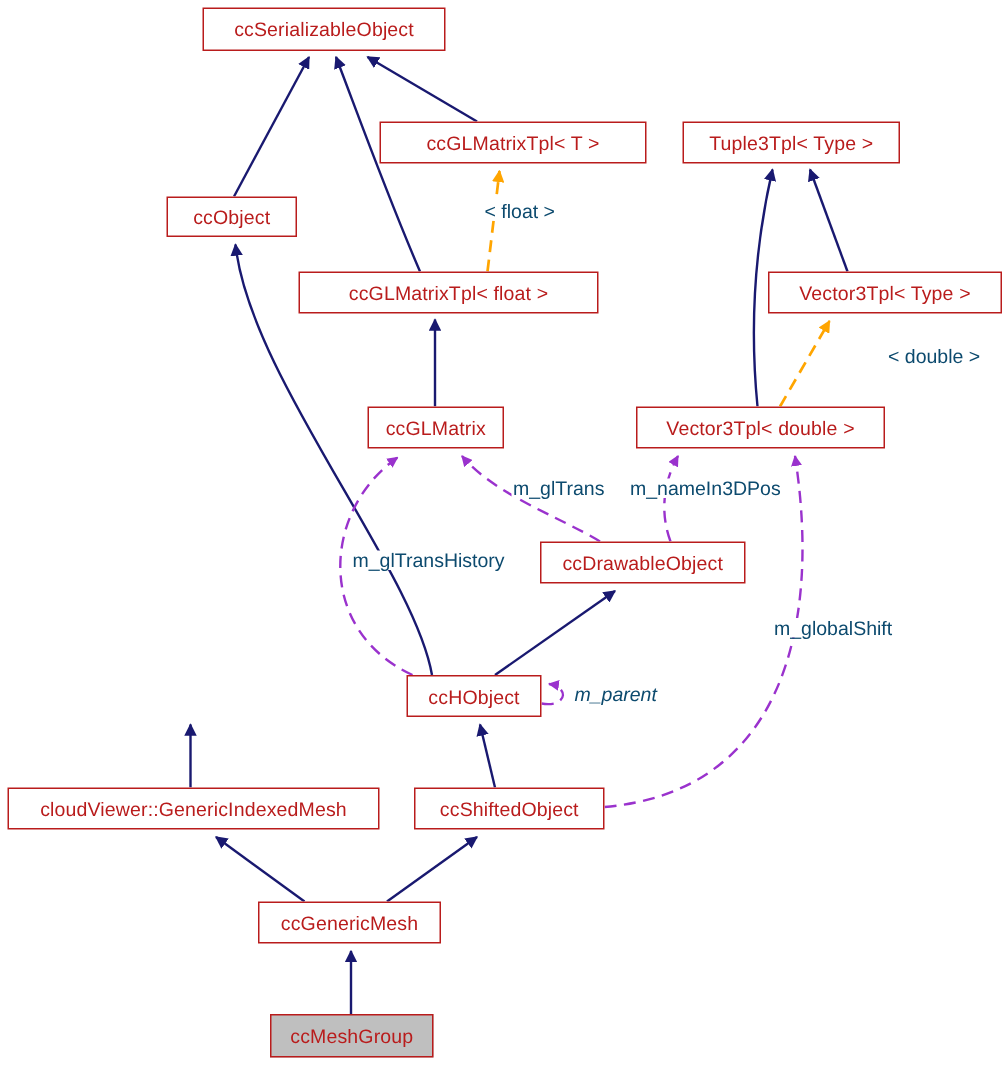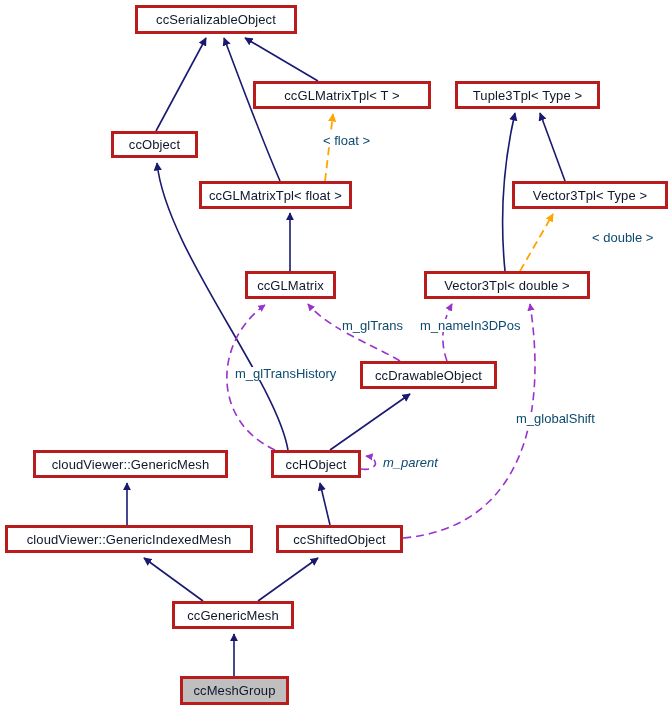--- a/index.html
+++ b/index.html
@@ -22,23 +22,23 @@
     width: 672px;
     height: 711px;
     pointer-events: none;
   }
   .node {
     position: absolute;
     box-sizing: border-box;
     display: flex;
     align-items: center;
     justify-content: center;
-    border: 3px solid #b91c1c;
-    background: #ffffff;
-    color: #0f172a;
+    border: 1px solid #b91c1c;
+    background: #ffffff;
+    color: #b91c1c;
     font-size: 13px;
     line-height: 1;
     white-space: nowrap;
     letter-spacing: 0.1px;
   }
   .node.highlight {
     background: #bfbfbf;
   }
   .edge-label {
     position: absolute;
@@ -127,43 +127,40 @@
   </div>
 
   <div class="node" style="left:455px; top:81px; width:145px; height:28px;">
     <span>Tuple3Tpl&lt; Type &gt;</span>
   </div>
 
   <div class="node" style="left:111px; top:131px; width:87px; height:27px;">
     <span>ccObject</span>
   </div>
 
-  <div class="node" style="left:199px; top:181px; width:153px; height:28px;">
+  <div class="node" style="left:199px; top:181px; width:200px; height:28px;">
     <span>ccGLMatrixTpl&lt; float &gt;</span>
   </div>
 
   <div class="node" style="left:512px; top:181px; width:156px; height:28px;">
     <span>Vector3Tpl&lt; Type &gt;</span>
   </div>
 
   <div class="node" style="left:245px; top:271px; width:91px; height:28px;">
     <span>ccGLMatrix</span>
   </div>
 
   <div class="node" style="left:424px; top:271px; width:166px; height:28px;">
     <span>Vector3Tpl&lt; double &gt;</span>
   </div>
 
   <div class="node" style="left:360px; top:361px; width:137px; height:28px;">
     <span>ccDrawableObject</span>
   </div>
 
-  <div class="node" style="left:33px; top:450px; width:195px; height:28px;">
-    <span>cloudViewer::GenericMesh</span>
-  </div>
 
   <div class="node" style="left:271px; top:450px; width:90px; height:28px;">
     <span>ccHObject</span>
   </div>
 
   <div class="node" style="left:5px; top:525px; width:248px; height:28px;">
     <span>cloudViewer::GenericIndexedMesh</span>
   </div>
 
   <div class="node" style="left:276px; top:525px; width:127px; height:28px;">

